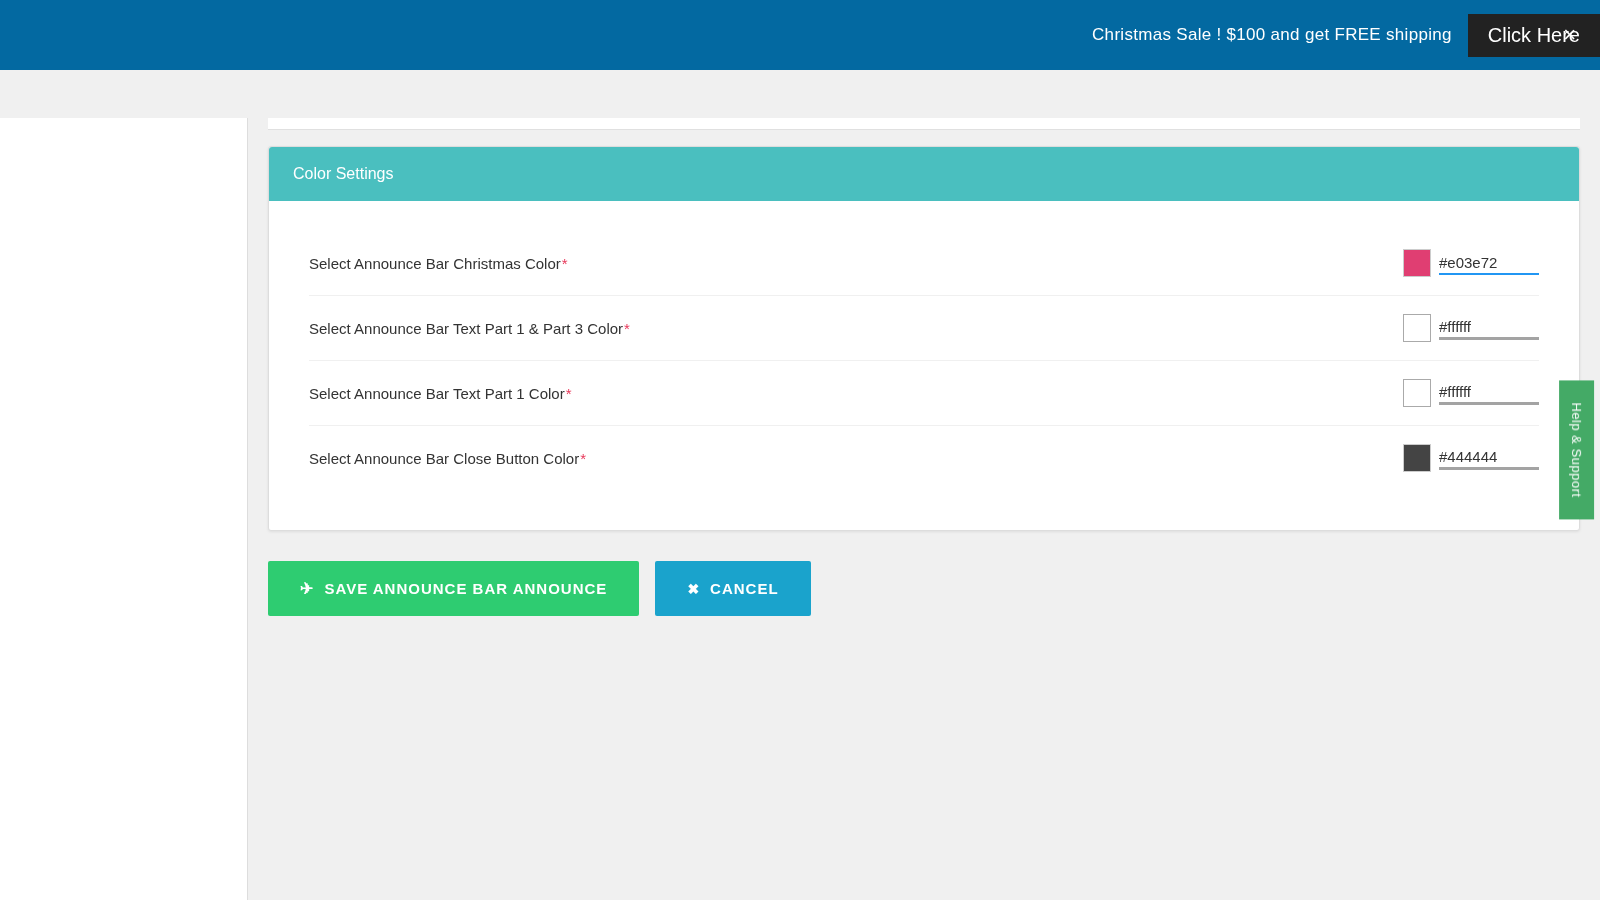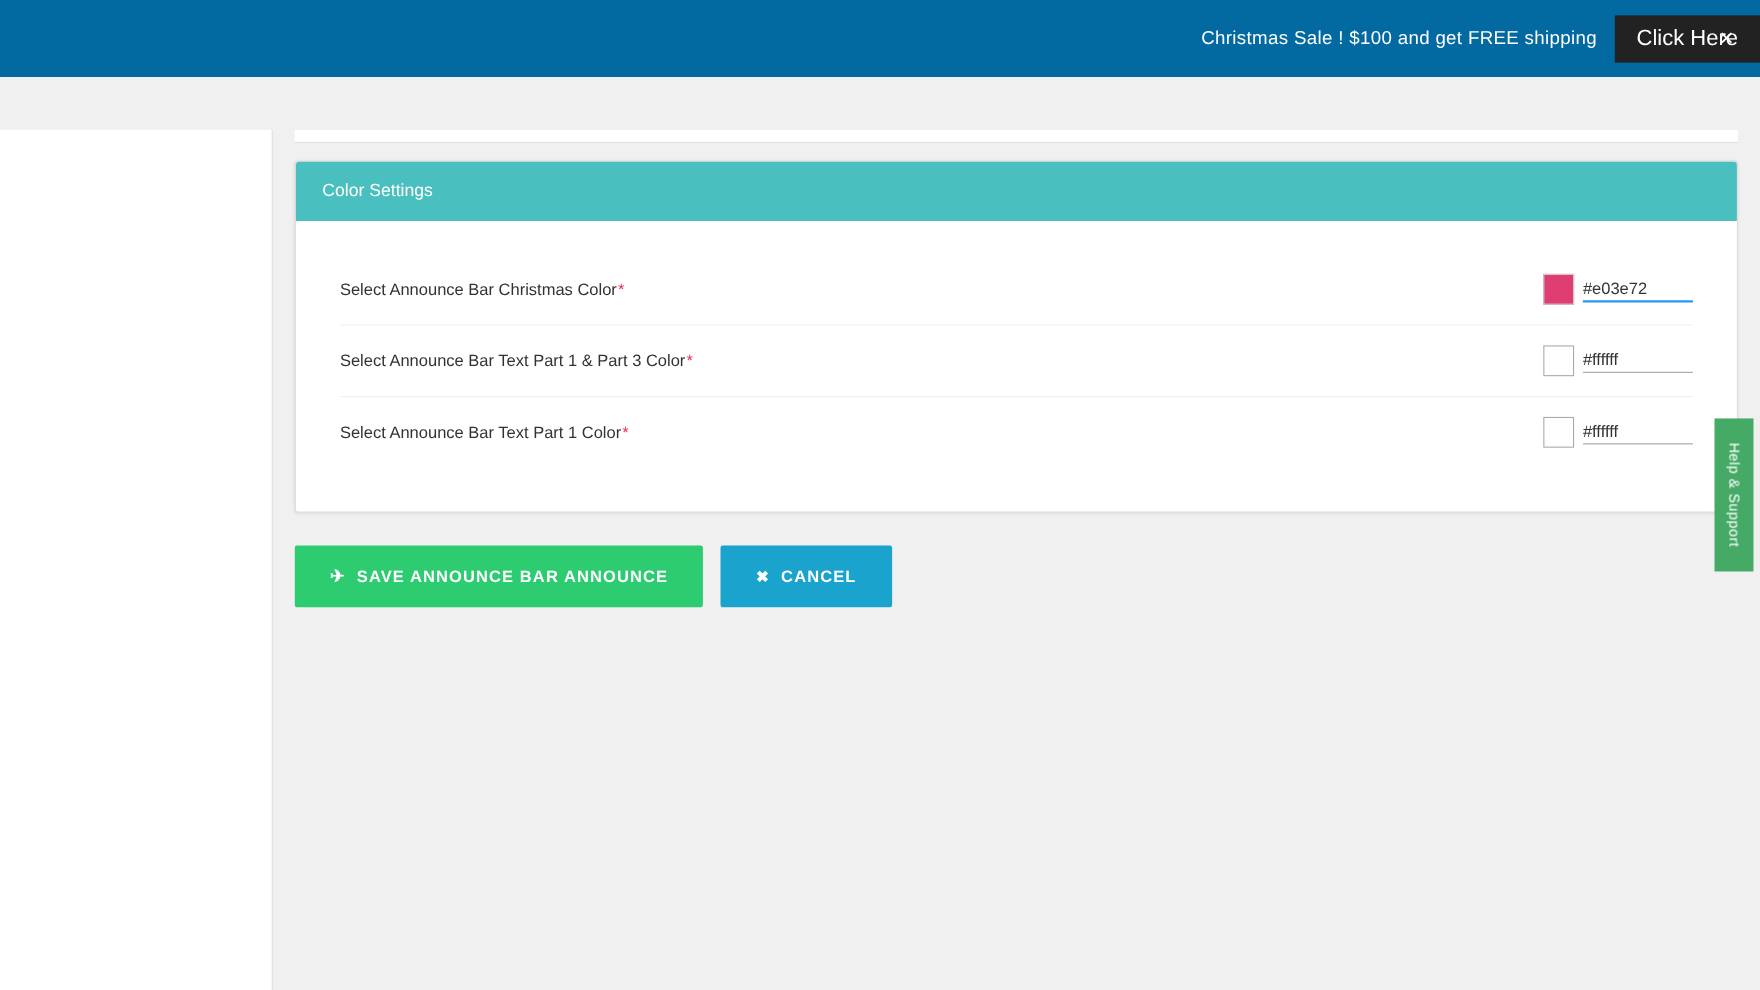--- a/index.html
+++ b/index.html
@@ -140,21 +140,21 @@
       border: none;
       border-bottom: 2px solid #2196f3;
       outline: none;
       font-size: 15px;
       color: #333;
       width: 100px;
       padding: 2px 0;
       background: transparent;
     }
     .color-text-input.no-underline {
-      border-bottom: 1px solid #a3a3a3;
+      border-bottom: 3px solid #a3a3a3;
     }
 
     
     .buttons-row {
       display: flex;
       gap: 16px;
       margin-top: 30px;
     }
     .save-btn {
       background: #2ecc71;
@@ -251,20 +251,29 @@
         <div class="form-row">
           <div class="form-label">
             <span>Select Announce Bar Text Part 1 Color</span><span class="required-star">*</span>
           </div>
           <div class="color-input-group">
             <div class="color-swatch" style="background: #ffffff; border: 1px solid #aaa;"></div>
             <input class="color-text-input no-underline" type="text" value="#ffffff" style="">
           </div>
         </div>
 
+        <div class="form-row">
+          <div class="form-label">
+            <span>Select Announce Bar Close Button Color</span><span class="required-star">*</span>
+          </div>
+          <div class="color-input-group">
+            <div class="color-swatch" style="background: #444444;"></div>
+            <input class="color-text-input no-underline" type="text" value="#444444" style="">
+          </div>
+        </div>
 
       </div>
     </div>
 
     <div class="buttons-row">
       <button class="save-btn">
         <span style="font-size:16px;">✈</span>
         <span>SAVE ANNOUNCE BAR ANNOUNCE</span>
       </button>
       <button class="cancel-btn">

